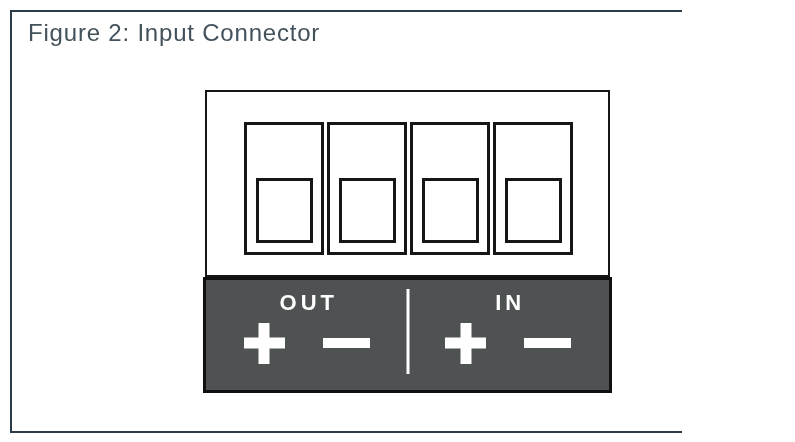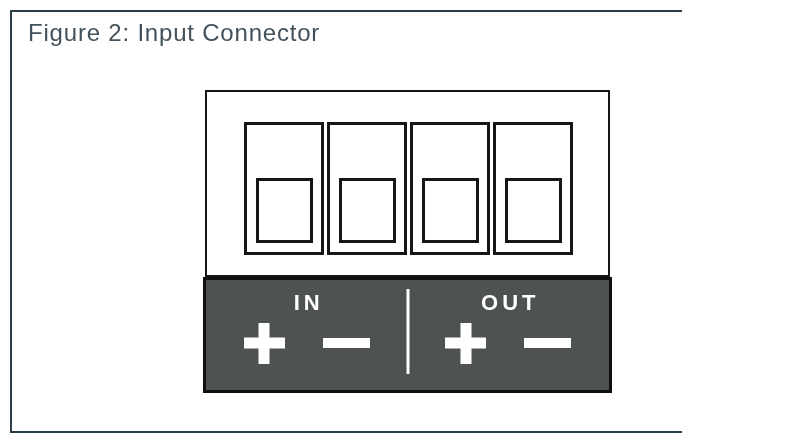--- a/index.html
+++ b/index.html
@@ -169,33 +169,33 @@
         </div>
         <div class="cell">
           <div class="slot"></div>
         </div>
       </div>
     </div>
 
     <div class="label-bar">
 
       <div class="bar-section">
+        <div class="section-label">OUT</div>
+        <div class="symbols">
+          <div class="plus"></div>
+          <div class="minus"></div>
+        </div>
+      </div>
+
+      <div class="bar-section">
         <div class="section-label">IN</div>
         <div class="symbols">
           <div class="plus"></div>
           <div class="minus"></div>
         </div>
       </div>
 
-      <div class="bar-section">
-        <div class="section-label">OUT</div>
-        <div class="symbols">
-          <div class="plus"></div>
-          <div class="minus"></div>
-        </div>
-      </div>
-
       <div class="divider"></div>
     </div>
 
   </div>
 
 </div>
 
 </body></html>

